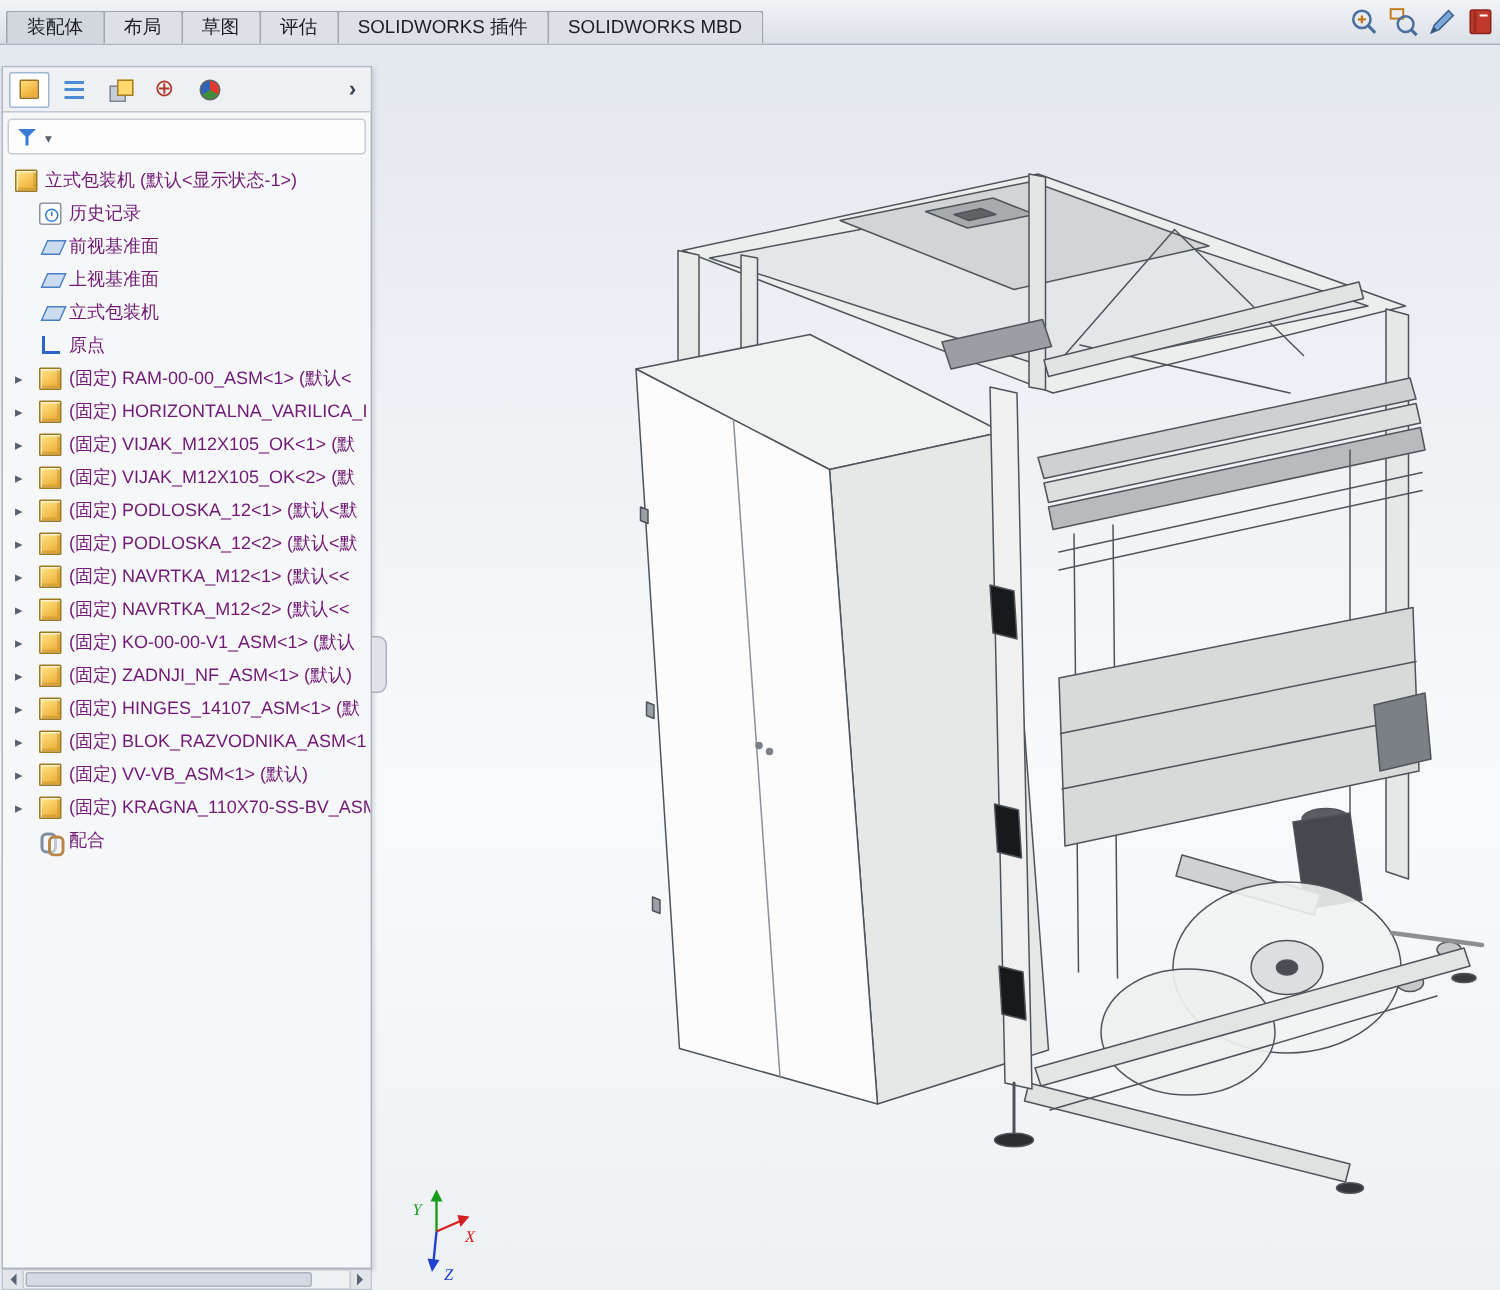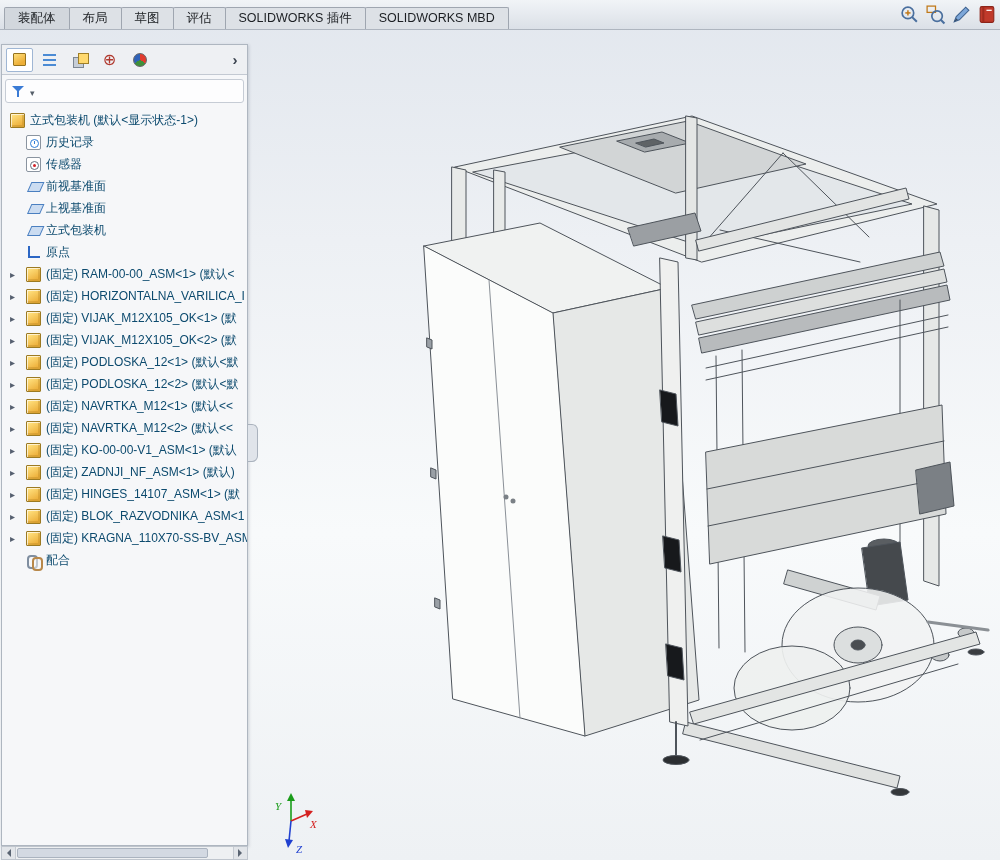--- a/index.html
+++ b/index.html
@@ -55,21 +55,21 @@
   .funnel { position:relative; width:14px; height:14px; }
   .funnel::before { content:""; position:absolute; left:0; top:2px;
     border-left:6px solid transparent; border-right:6px solid transparent;
     border-top:6px solid #3a7bd5; }
   .funnel::after { content:""; position:absolute; left:5px; top:7px; width:2px; height:6px;
     background:#3a7bd5; }
   .filter-caret::before { content:"\25BE"; font-size:9px; color:#555e69; }
 
   .tree { flex:1; overflow:hidden; padding-top:2px; }
   .trow { height:22px; display:flex; align-items:center; padding-left:8px; font-size:12px;
-    color:#0c4a6e; white-space:nowrap; overflow:hidden; cursor:default; }
+    color:#701a75; white-space:nowrap; overflow:hidden; cursor:default; }
   .trow .arrow { flex:none; width:16px; text-align:left; }
   .trow.has-arrow .arrow::before { content:"\25B8"; font-size:10px; color:#566070; }
   .tlabel { overflow:hidden; }
 
   .tree-icon { flex:none; width:15px; height:15px; margin-right:5px; position:relative; }
   .tree-icon.assembly { background:linear-gradient(150deg,#ffe07e 10%,#eeb23e 80%);
     border:1px solid #9c7a22; border-radius:1px;
     box-shadow:inset 1px 1px 0 rgba(255,255,255,.65), inset -2px -2px 0 rgba(160,110,20,.25); }
   .tree-icon.history { background:#fff; border:1px solid #8a94a0; border-radius:2px; }
   .tree-icon.history::before { content:""; position:absolute; left:3px; top:3px; width:7px;
@@ -292,25 +292,20 @@
         <span class="tlabel">立式包装机 (默认&lt;显示状态-1&gt;)</span>
       </div>
       <div>
 
           <div class="trow child">
             <span class="arrow"></span>
             <span class="tree-icon history"></span>
             <span class="tlabel">历史记录</span>
           </div>
 
-          <div class="trow child">
-            <span class="arrow"></span>
-            <span class="tree-icon sensors"></span>
-            <span class="tlabel">传感器</span>
-          </div>
 
 
           <div class="trow child">
             <span class="arrow"></span>
             <span class="tree-icon plane"></span>
             <span class="tlabel">前视基准面</span>
           </div>
 
           <div class="trow child">
             <span class="arrow"></span>
@@ -396,20 +391,25 @@
             <span class="tree-icon assembly"></span>
             <span class="tlabel">(固定) HINGES_14107_ASM&lt;1&gt; (默</span>
           </div>
 
           <div class="trow child has-arrow">
             <span class="arrow"></span>
             <span class="tree-icon assembly"></span>
             <span class="tlabel">(固定) BLOK_RAZVODNIKA_ASM&lt;1</span>
           </div>
 
+          <div class="trow child has-arrow">
+            <span class="arrow"></span>
+            <span class="tree-icon assembly"></span>
+            <span class="tlabel">(固定) VV-VB_ASM&lt;1&gt; (默认)</span>
+          </div>
 
           <div class="trow child has-arrow">
             <span class="arrow"></span>
             <span class="tree-icon assembly"></span>
             <span class="tlabel">(固定) KRAGNA_110X70-SS-BV_ASM</span>
           </div>
 
           <div class="trow child">
             <span class="arrow"></span>
             <span class="tree-icon mates"></span>

